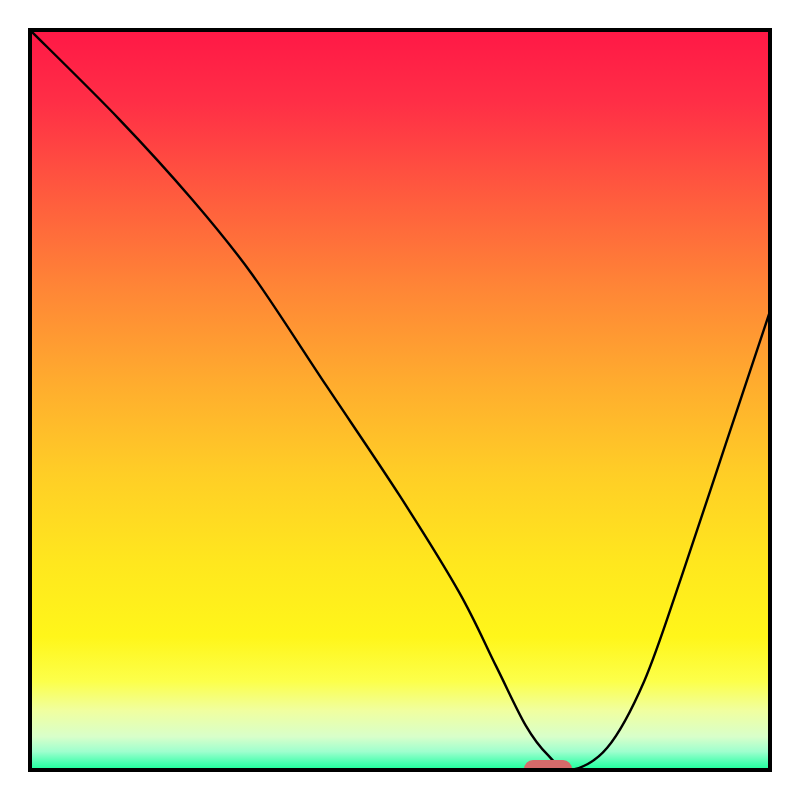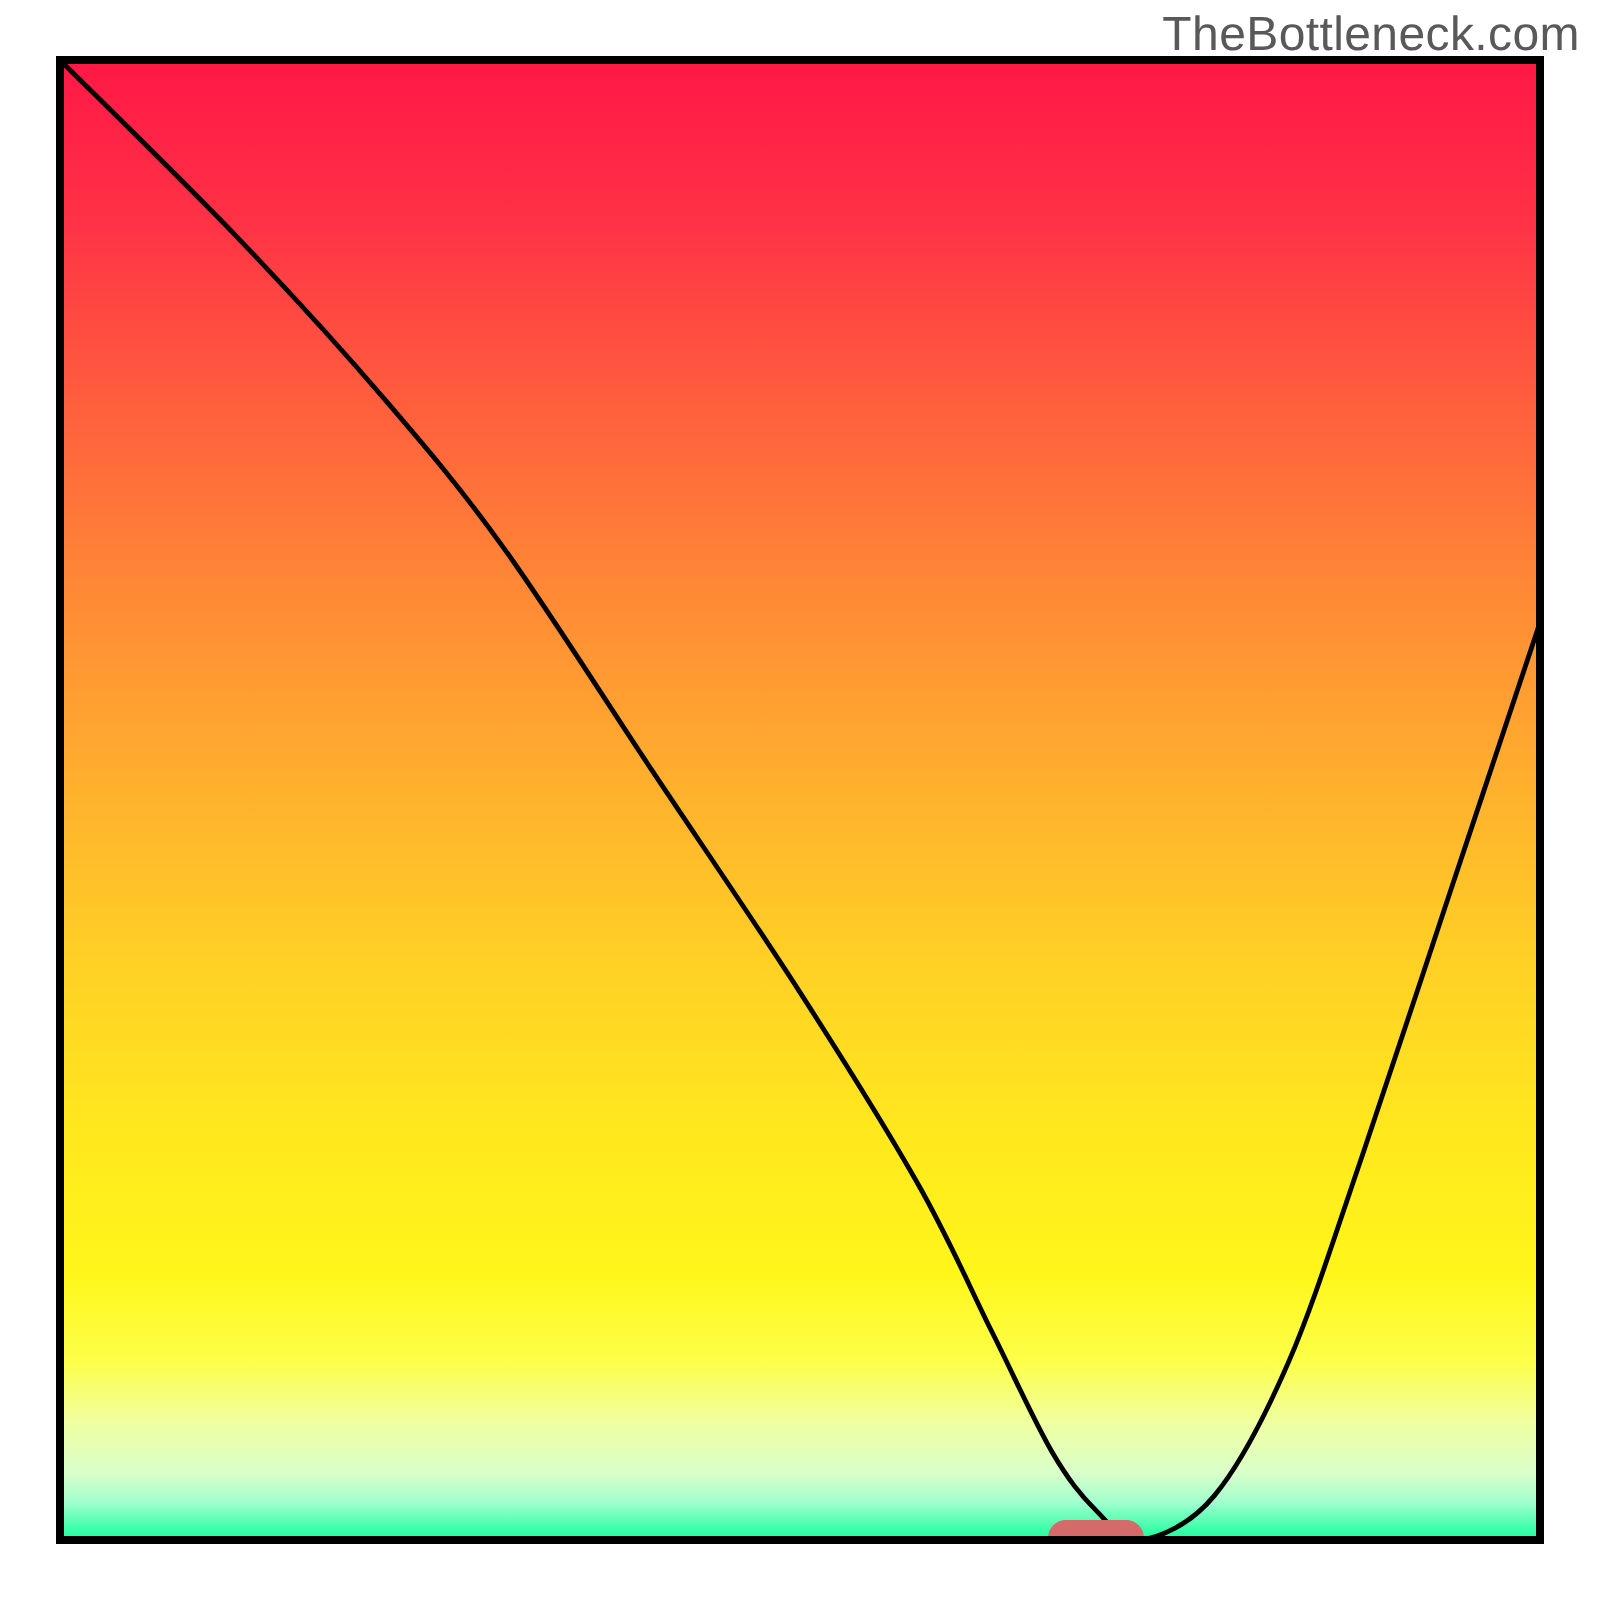--- a/index.html
+++ b/index.html
@@ -25,21 +25,20 @@
     letter-spacing: 0.2px;
   }
   svg {
     display: block;
   }
 </style>
 </head>
 <body>
 
 <div class="container">
-  <div class="watermark">TheBottleneck.com</div>
 
   <svg id="chart-svg" width="800" height="800" viewBox="0 0 800 800">
     <defs>
       <linearGradient id="bg-grad" x1="0" y1="0" x2="0" y2="1">
           <stop offset="0%" stop-color="#ff1846"></stop>
           <stop offset="10%" stop-color="#ff2f46"></stop>
           <stop offset="22%" stop-color="#ff5a3e"></stop>
           <stop offset="35%" stop-color="#ff8636"></stop>
           <stop offset="48%" stop-color="#ffad2e"></stop>
           <stop offset="60%" stop-color="#ffce26"></stop>

